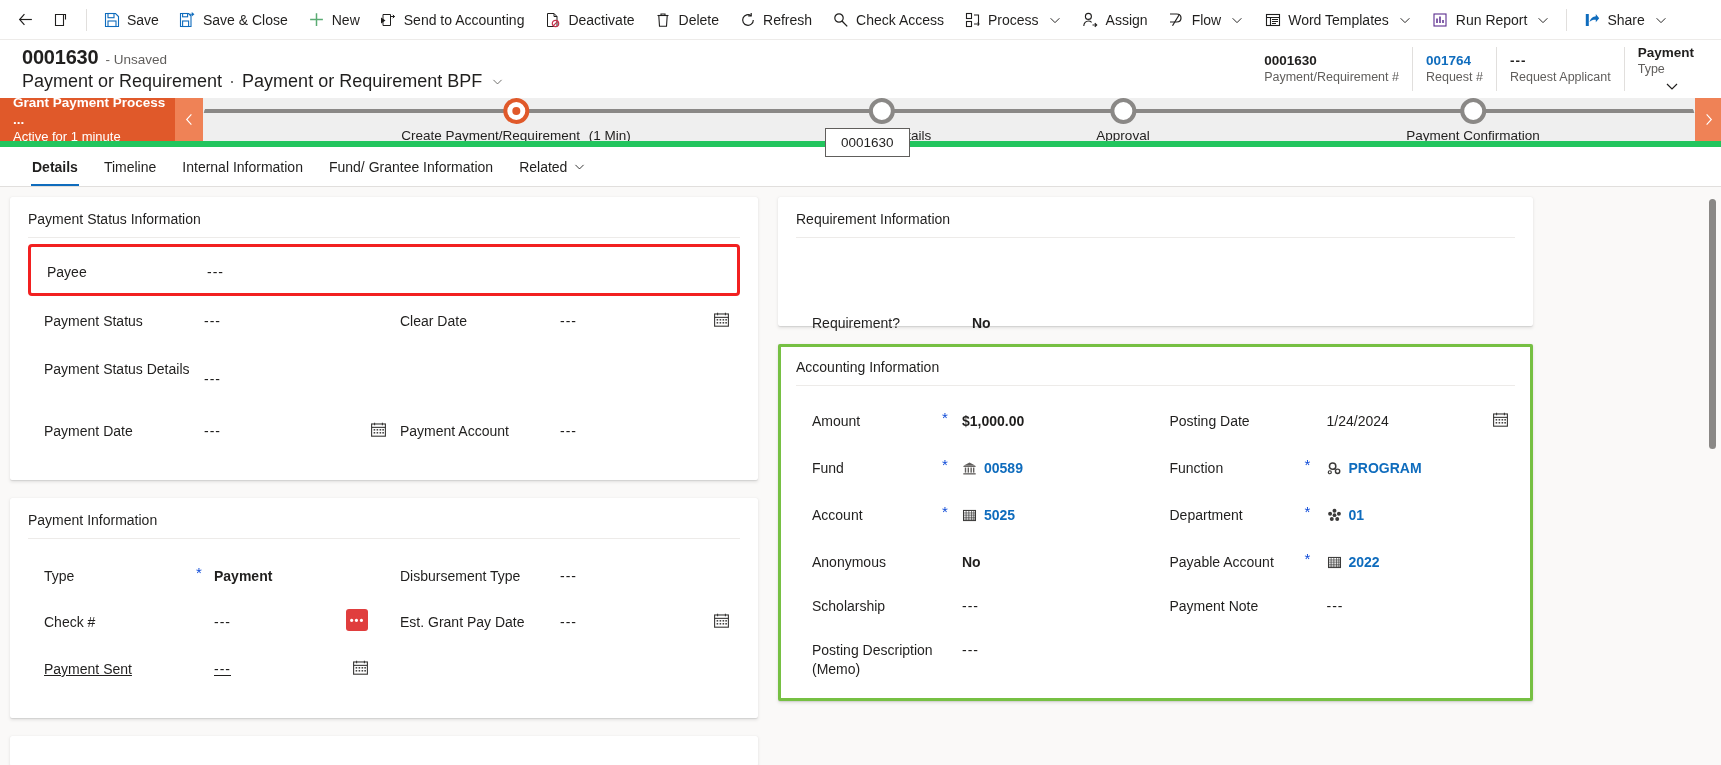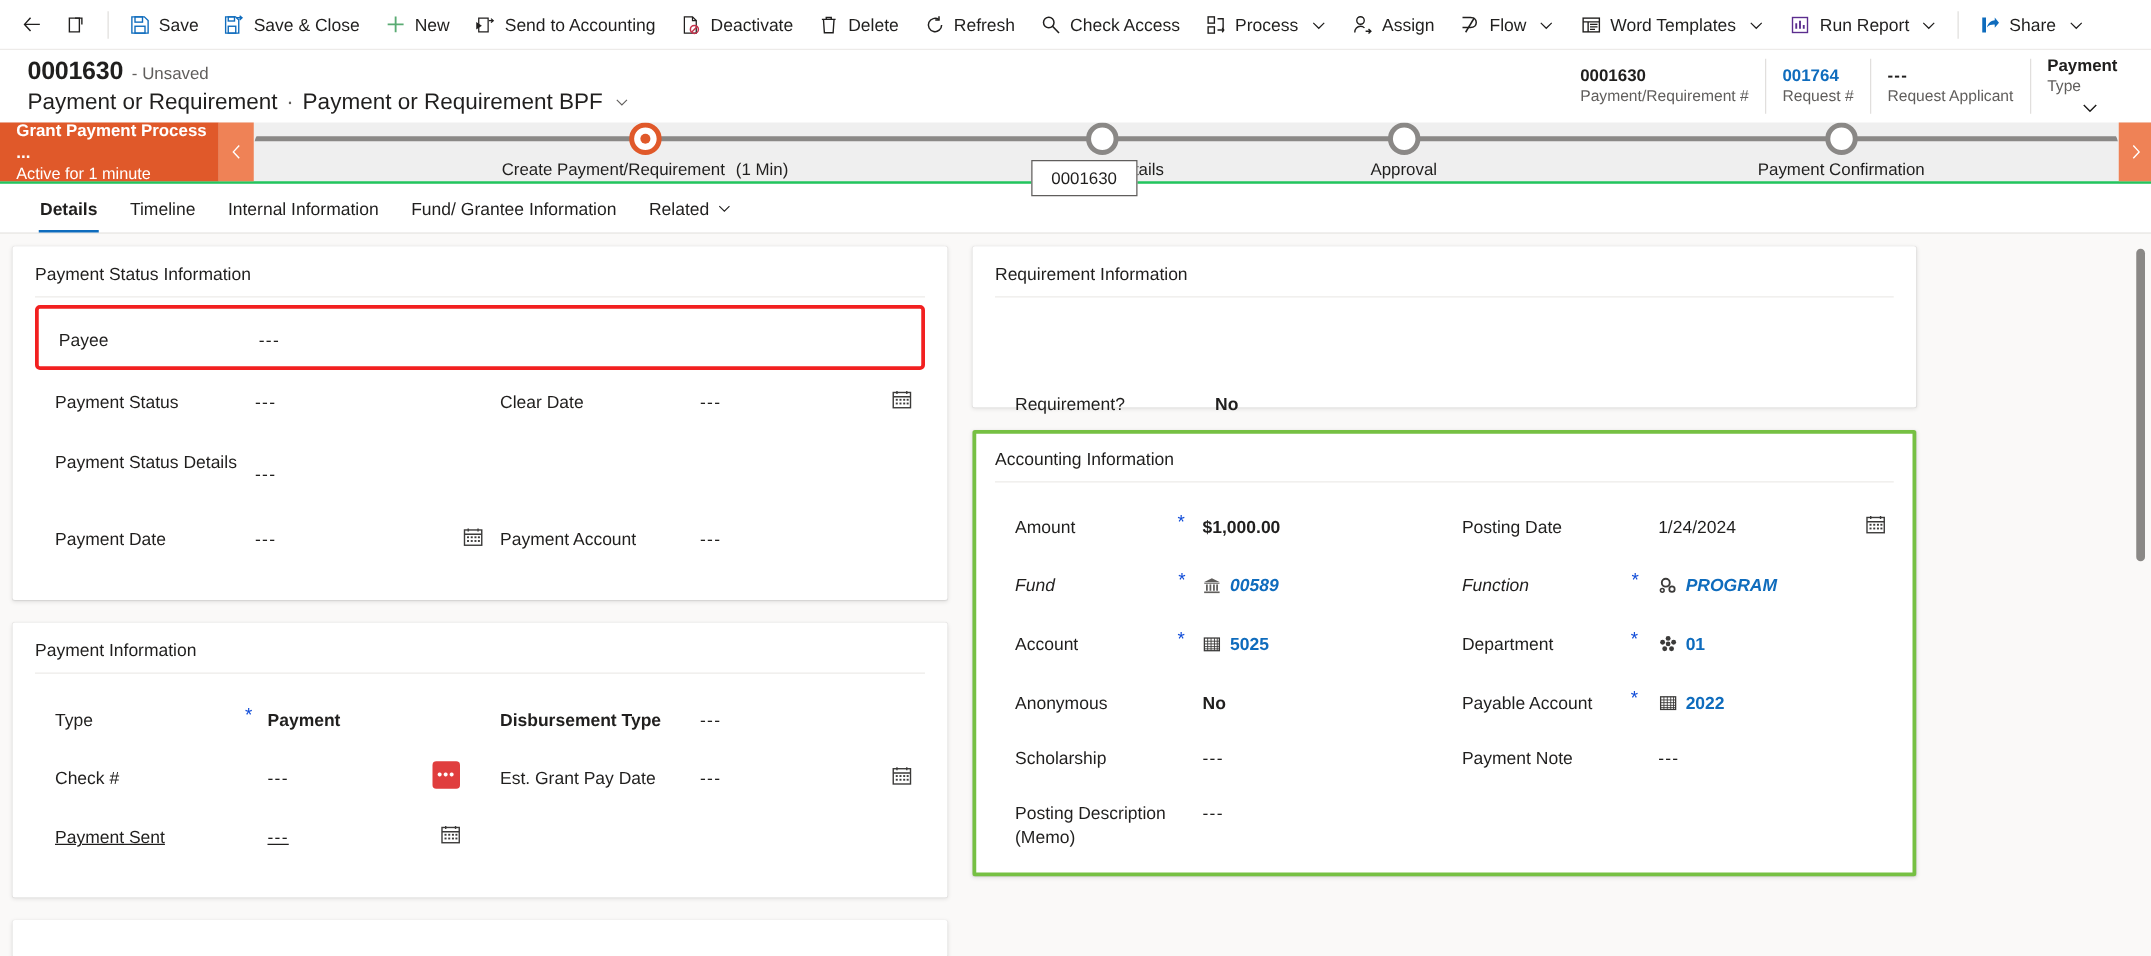--- a/index.html
+++ b/index.html
@@ -60,21 +60,21 @@
   .hdr-field .l { font-size: 12.5px; color: #605e5c; line-height: 17px; }
   .hdr-type { display: flex; align-items: center; }
   .hdr-type-chev { width: 16px; height: 16px; margin-left: 14px; margin-right: 2px; color:#201f1e;}
 
   
   .bpf {
     position: relative;
     height: 49px;
     display: flex;
     background: #efefef;
-    border-bottom: 2px solid #22c55e;
+    border-bottom: 6px solid #22c55e;
   }
   .bpf-tag {
     width: 175px; background: #e0592a; color: #fff;
     display: flex; flex-direction: column; justify-content: center;
     padding-left: 13px; flex: none;
   }
   .bpf-tag .t1 { font-size: 13.5px; font-weight: 700; line-height: 17px; }
   .bpf-tag .t2 { font-size: 13px; line-height: 17px; }
   .bpf-collapse {
     width: 28px; background: #ef8256; color: #fff; flex: none;
@@ -599,21 +599,21 @@
       <div class="card-title">Payment Information</div>
       <div class="rows" style="padding-top:18px;">
 
         <div class="row" style="height:46px;">
           <div class="cell cell-l" style="padding-left:16px;">
             <div class="flabel" style="width:152px;">Type</div>
             <div class="req" style="width:18px;">*</div>
             <div class="fval bold">Payment</div>
           </div>
           <div class="cell cell-r" style="padding-left:16px;">
-            <div class="flabel" style="width:160px;font-weight:bold;">Disbursement Type</div>
+            <div class="flabel" style="width:160px;">Disbursement Type</div>
             <div class="fval dash">---</div>
           </div>
         </div>
 
         <div class="row" style="height:47px;">
           <div class="cell cell-l" style="padding-left:16px;">
             <div class="flabel" style="width:152px;">Check #</div>
             <div style="width:18px;"></div>
             <div class="fval dash">---</div>
             <div class="redbtn" style="left:318px;top:0px;">•••</div>
@@ -714,21 +714,21 @@
                     <rect x="3.4" y="10.4" width="1.5" height="1.4"></rect>
                     <rect x="6.2" y="10.4" width="1.5" height="1.4"></rect>
                     <rect x="9" y="10.4" width="1.5" height="1.4"></rect>
                     <rect x="11.6" y="10.4" width="1.5" height="1.4"></rect>
                   </g>
                 </svg>
             </span>
           </div>
         </div>
 
-        <div class="row" style="height:47px;font-style:italic;">
+        <div class="row" style="height:47px;">
           <div class="cell cell-l" style="padding-left:16px;">
             <div class="flabel" style="width:130px;">Fund</div>
             <div class="req" style="width:20px;">*</div>
             <div class="fval link">
               <span>
                 <svg viewBox="0 0 16 16" width="15" height="15">
                     <path d="M8 1.6L14.5 5H1.5z" fill="#605e5c"></path>
                     <rect x="1.5" y="5.4" width="13" height="1" fill="#605e5c"></rect>
                     <rect x="3" y="7" width="1.5" height="5.4" fill="#605e5c"></rect>
                     <rect x="6" y="7" width="1.5" height="5.4" fill="#605e5c"></rect>

